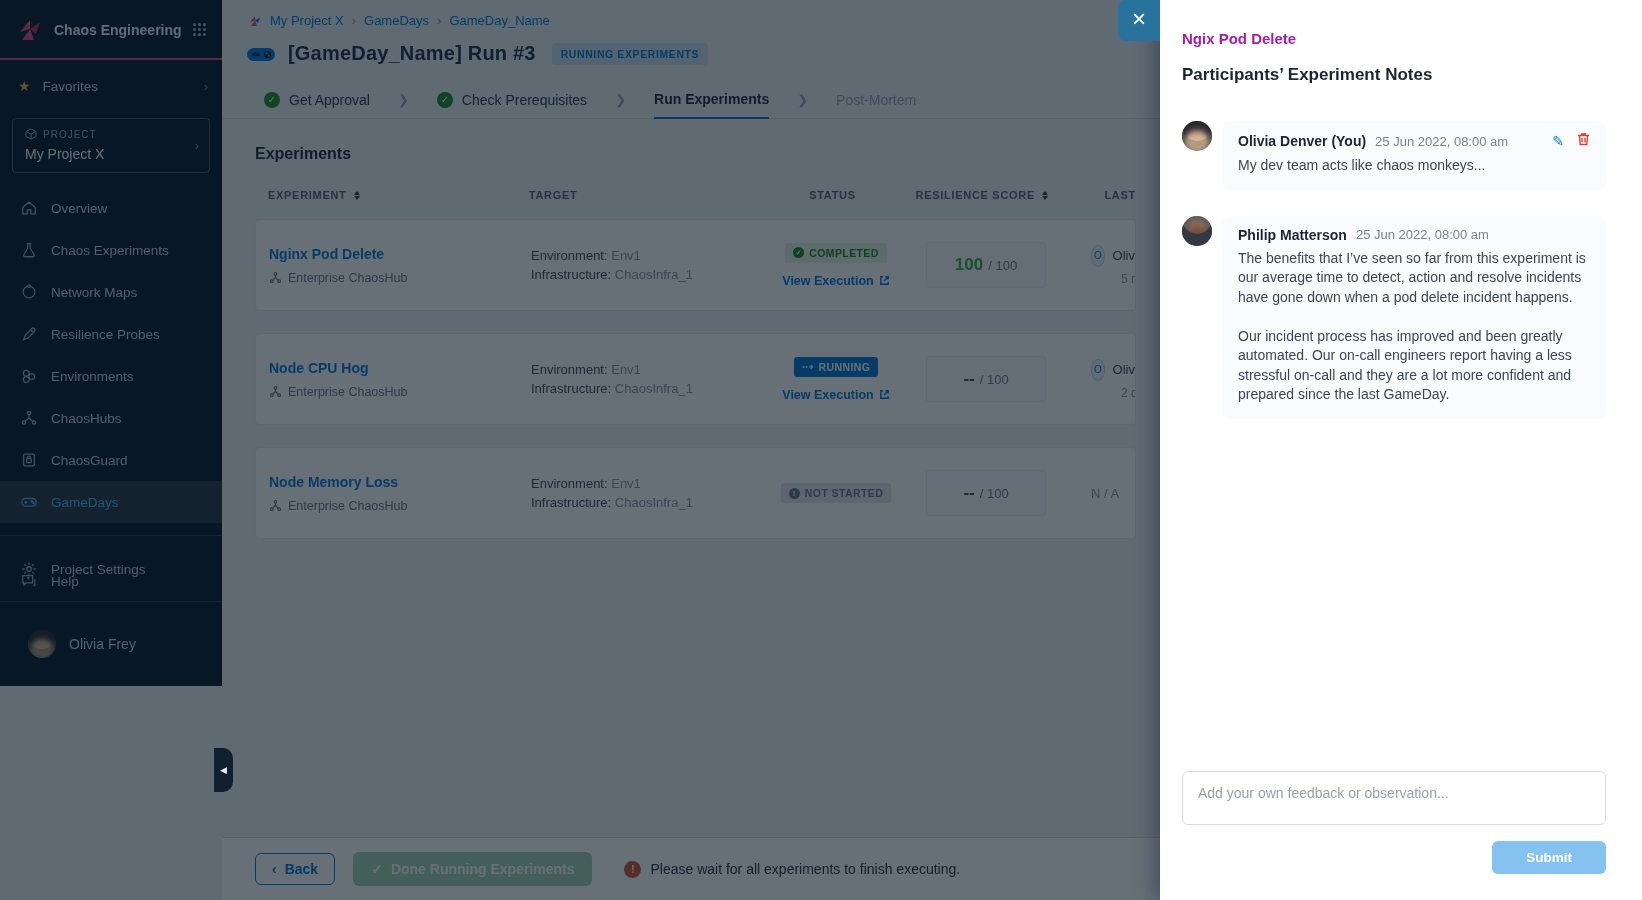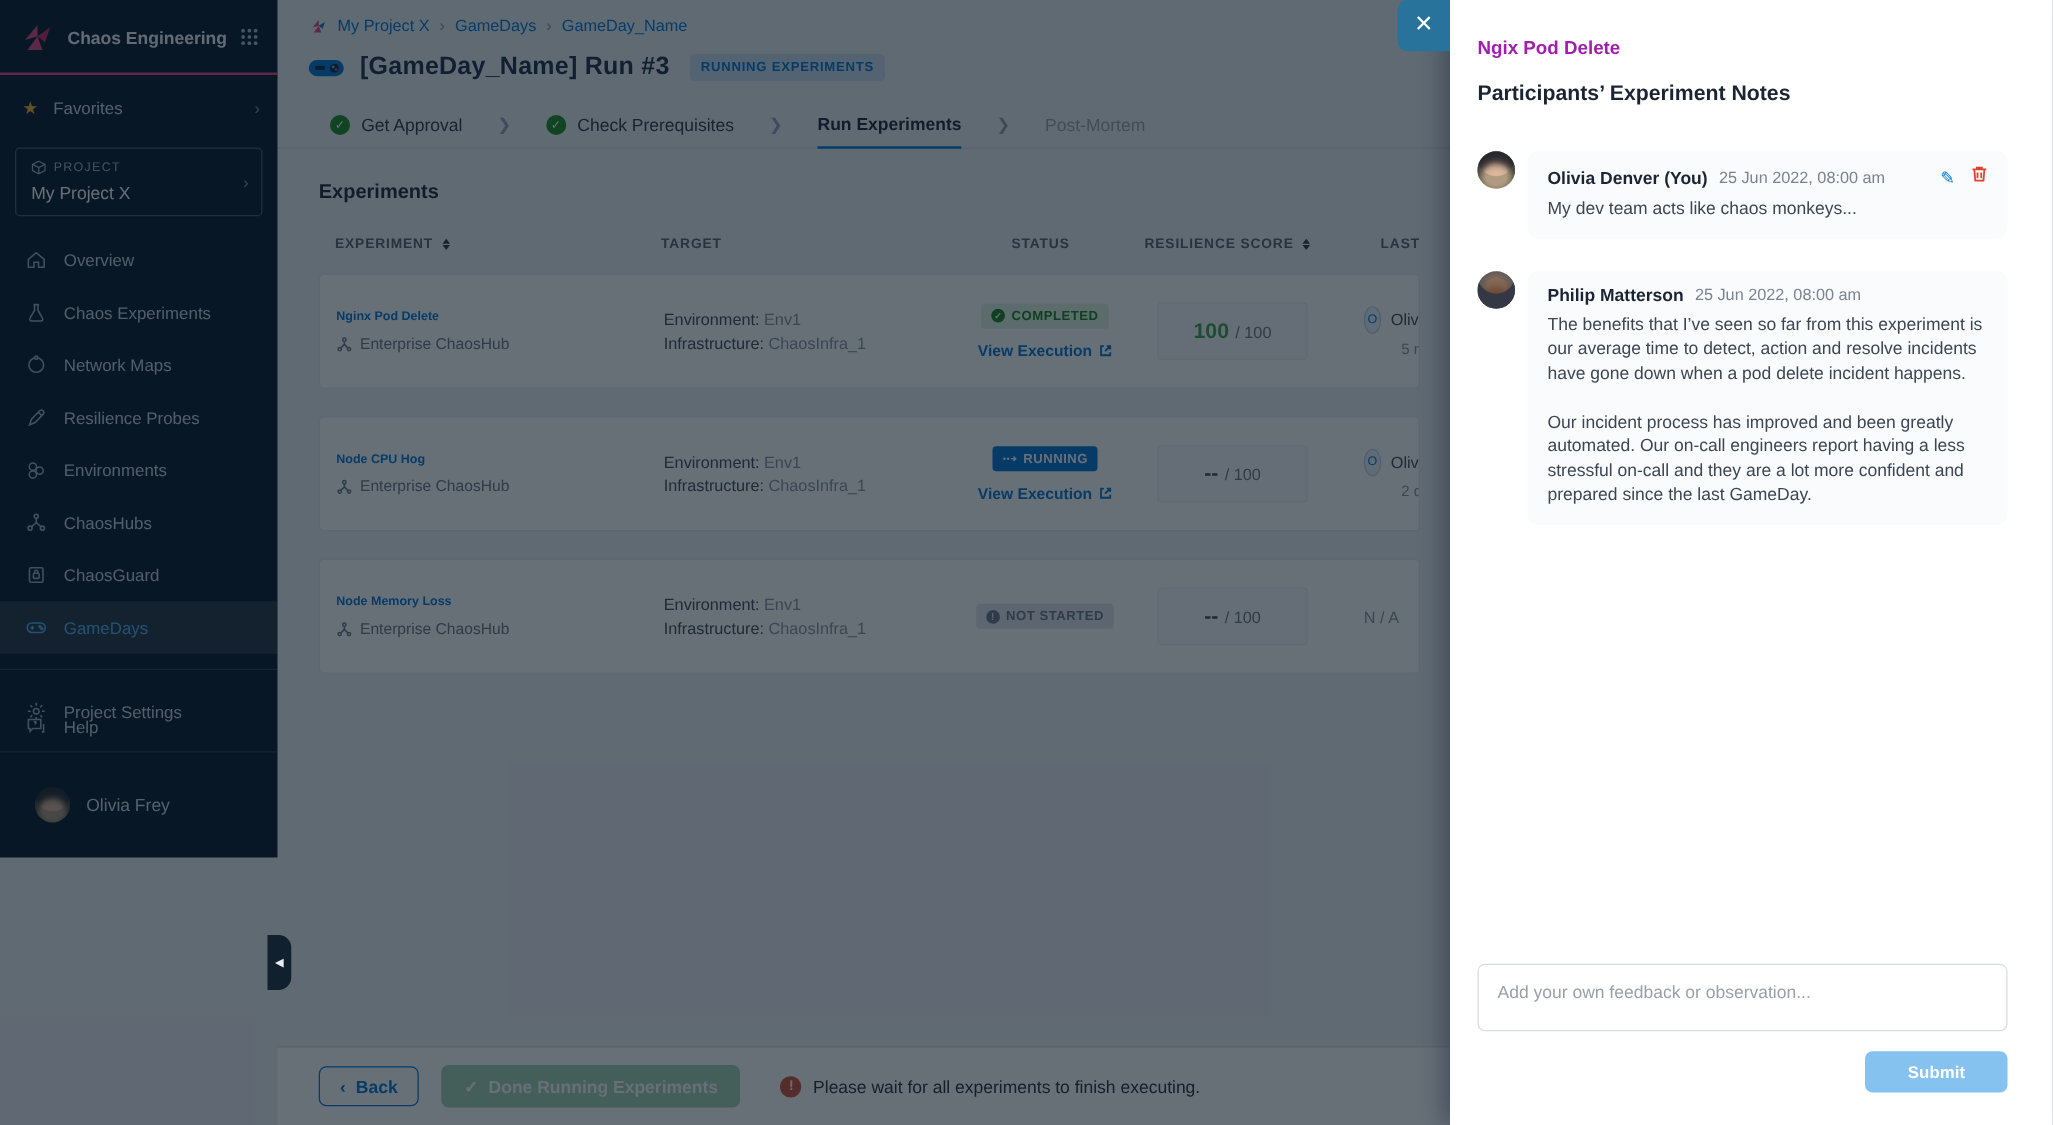--- a/index.html
+++ b/index.html
@@ -60,21 +60,21 @@
   .sort-icon b { width:0; height:0; border-left:3.5px solid transparent; border-right:3.5px solid transparent; }
   .sort-icon b.up { border-bottom:4px solid #2a3848; }
   .sort-icon b.dn { border-top:4px solid #2a3848; }
 
   .exp-row { display:flex; align-items:center; background:#fff; border:1px solid #e8ebef; border-radius:4px; height:92px; margin-bottom:22px; }
   .c1 { width:275px; padding-left:13px; }
   .c2 { width:230px; }
   .c3 { width:150px; display:flex; flex-direction:column; align-items:center; gap:11px; }
   .c4 { width:150px; display:flex; justify-content:center; }
   .c5 { flex:1; padding-left:30px; overflow:hidden; white-space:nowrap; }
-  .exp-name { font-size:10px; font-weight:bold; color:#0278d5; cursor:pointer; margin-bottom:9px; }
+  .exp-name { font-size:14px; font-weight:bold; color:#0278d5; cursor:pointer; margin-bottom:9px; }
   .hub-line { display:flex; align-items:center; gap:6px; font-size:12.5px; color:#6b7785; }
   .hub-line svg { width:13px; height:13px; stroke:#6b7785; fill:none; stroke-width:1.3; }
   .tgt-line { font-size:13px; color:#3f4a58; line-height:19px; }
   .tgt-line span { color:#8a94a2; }
   .badge { display:inline-flex; align-items:center; gap:5px; font-size:10.5px; font-weight:bold; letter-spacing:.4px; padding:4px 8px; border-radius:3px; }
   .badge.completed { background:#e3f6e4; color:#1b841d; }
   .badge.running { background:#0278d5; color:#fff; }
   .badge.notstarted { background:#e4e7ec; color:#6b7785; }
   .badge .dot-check { width:11px; height:11px; border-radius:50%; background:#1b841d; color:#fff; font-size:7.5px; display:flex; align-items:center; justify-content:center; }
   .badge .info-dot { width:11px; height:11px; border-radius:50%; background:#6b7785; color:#e4e7ec; font-size:8px; font-weight:bold; display:flex; align-items:center; justify-content:center; }

